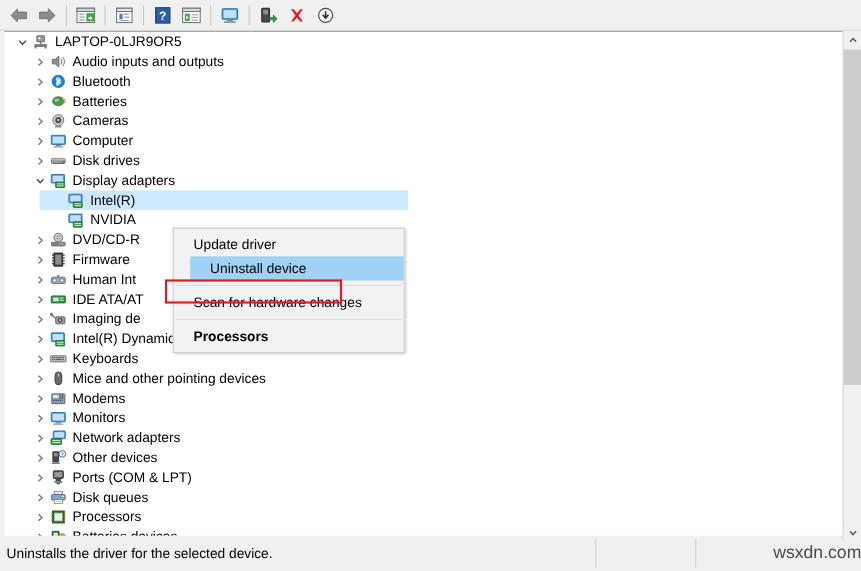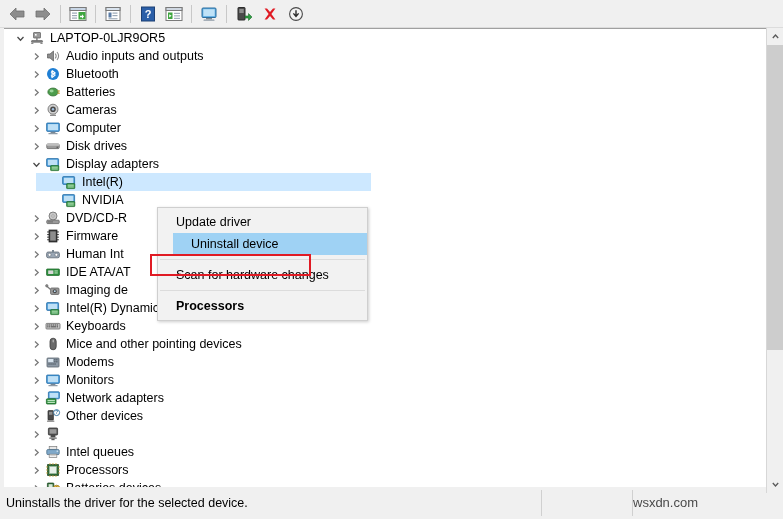--- a/index.html
+++ b/index.html
@@ -221,22 +221,22 @@
   .status-pad {
     width: 90px;
     height: 26px;
     border-right: 1px solid #d0d0d0;
     flex: none;
   }
   .status-watermark {
     width: 150px;
     height: 26px;
     line-height: 26px;
-    text-align: left;
-    font-size: 13px;
+    text-align: right;
+    font-size: 16px;
     color: #4a4a4a;
     flex: none;
   }
   .leftstub {
     position: absolute;
     left: 0;
     top: 28px;
     width: 4px;
     height: 465px;
     background: #f0f0f0;
@@ -754,38 +754,39 @@
         </span>
         <span class="ico">
           <svg width="16" height="16" viewBox="0 0 16 16">
             <rect x="3.4" y="2" width="9.2" height="7" rx="0.8" fill="#5a5a5a" stroke="#333333" stroke-width="0.8"></rect>
             <rect x="4.6" y="3.2" width="6.8" height="4.4" fill="#9a9a9a"></rect>
             <rect x="5.6" y="9" width="4.8" height="2.4" fill="#4a4a4a"></rect>
             <rect x="4.2" y="11.4" width="7.6" height="1.4" rx="0.4" fill="#6a6a6a"></rect>
             <rect x="6.4" y="12.8" width="3.2" height="1.4" fill="#5a5a5a"></rect>
           </svg>
         </span>
+        <span class="lbl">Ports (COM &amp; LPT)</span>
       </div>
 
       <div class="row indent-1">
         <span class="twisty">
           <svg width="9" height="9" viewBox="0 0 9 9">
               <path d="M3,1.5 L6.2,4.5 L3,7.5" fill="none" stroke="#7a7a7a" stroke-width="1.3"></path>
             </svg>
         </span>
         <span class="ico">
           <svg width="16" height="16" viewBox="0 0 16 16">
             <rect x="4.2" y="2.6" width="7.6" height="3" fill="#e6e6e6" stroke="#7a7a7a" stroke-width="0.7"></rect>
             <rect x="1.8" y="5.6" width="12.4" height="5" rx="1" fill="#7fa8c9" stroke="#4a6d87" stroke-width="0.8"></rect>
             <rect x="11.6" y="6.6" width="1.6" height="1.2" fill="#d8e8f4"></rect>
             <rect x="4.2" y="10.2" width="7.6" height="3.4" fill="#ffffff" stroke="#7a7a7a" stroke-width="0.7"></rect>
             <rect x="5.2" y="11.4" width="5.6" height="0.8" fill="#b5b5b5"></rect>
           </svg>
         </span>
-        <span class="lbl">Intel queues</span>
+        <span class="lbl">Disk queues</span>
       </div>
 
       <div class="row indent-1">
         <span class="twisty">
           <svg width="9" height="9" viewBox="0 0 9 9">
               <path d="M3,1.5 L6.2,4.5 L3,7.5" fill="none" stroke="#7a7a7a" stroke-width="1.3"></path>
             </svg>
         </span>
         <span class="ico">
           <svg width="16" height="16" viewBox="0 0 16 16">

